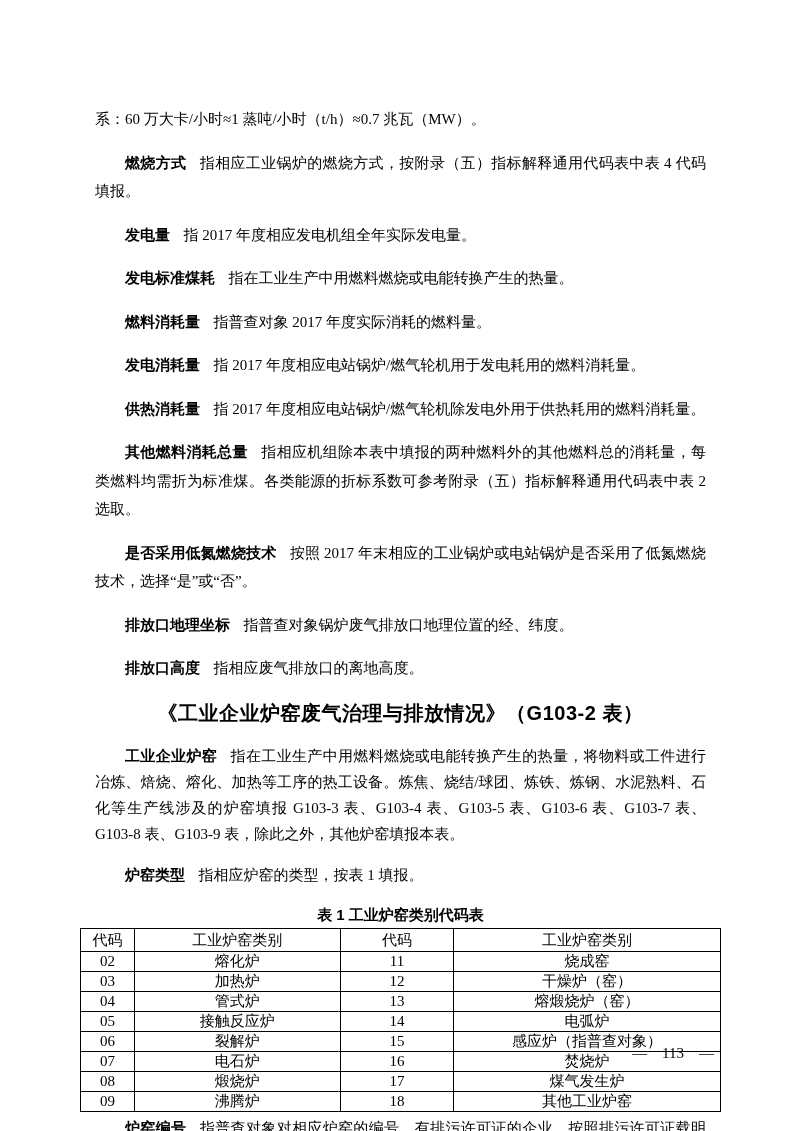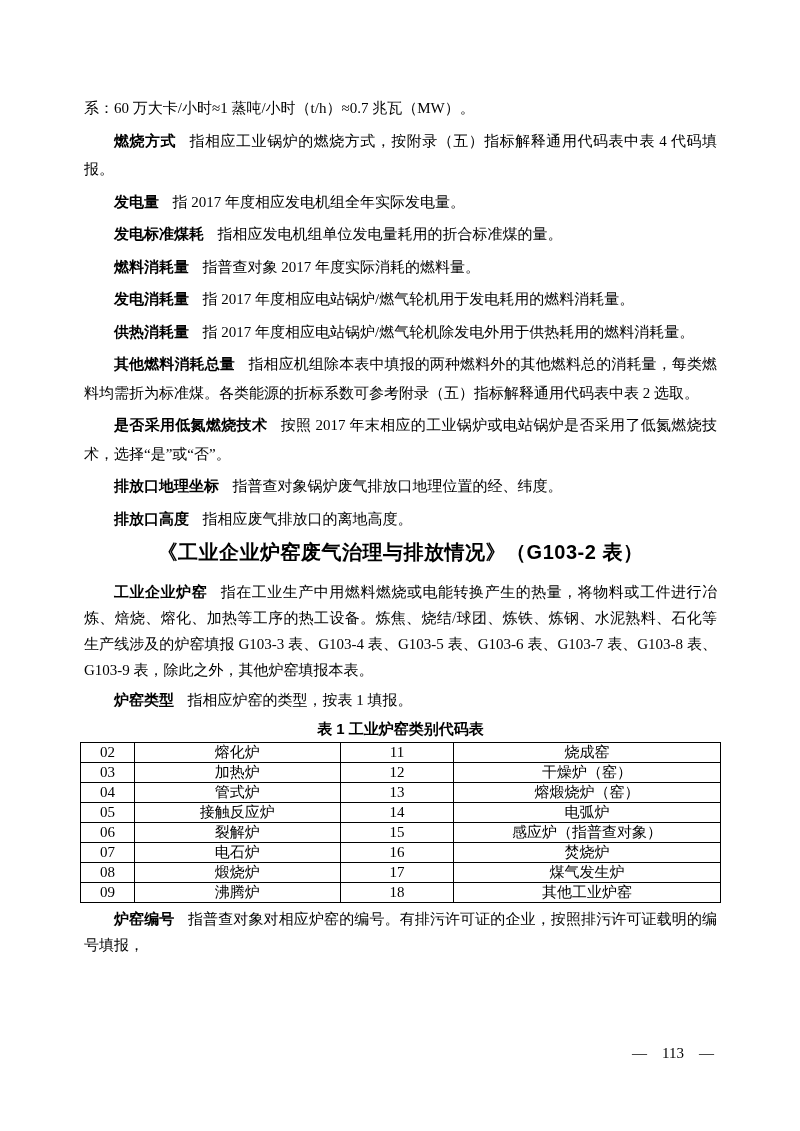--- a/index.html
+++ b/index.html
@@ -7,21 +7,21 @@
     width:800px;height:1131px;
     background:#ffffff;color:#000000;
     font-family:"Liberation Serif","DejaVu Serif",serif;
     font-size:15px;
     position:relative;overflow:hidden;
   }
   .content{
     position:absolute;left:80px;top:90px;width:641px;
   }
   p.para{
-    margin:4px;line-height:28.5px;
+    margin:15px;line-height:28.5px;
     text-align:justify;text-indent:2em;
   }
   p.no-indent{text-indent:0;}
   .sect2 p.para{line-height:26px;}
   .term{
     font-family:"Liberation Sans","DejaVu Sans",sans-serif;
     font-weight:bold;margin-right:0.9em;
   }
   h1.section-title{
     font-family:"Liberation Sans","DejaVu Sans",sans-serif;
@@ -52,21 +52,21 @@
 </style>
 </head>
 <body>
 
 <div class="content">
 
   <p class="para no-indent"><span>系：60 万大卡/小时≈1 蒸吨/小时（t/h）≈0.7 兆瓦（MW）。</span></p>
 
   <p class="para"><b class="term">燃烧方式</b><span>指相应工业锅炉的燃烧方式，按附录（五）指标解释通用代码表中表 4 代码填报。</span></p>
   <p class="para"><b class="term">发电量</b><span>指 2017 年度相应发电机组全年实际发电量。</span></p>
-  <p class="para"><b class="term">发电标准煤耗</b><span>指相应发电机组单位发电量耗用的折合标准煤的量。</span></p>
+  <p class="para"><b class="term">发电标准煤耗</b><span>指在工业生产中用燃料燃烧或电能转换产生的热量。</span></p>
   <p class="para"><b class="term">燃料消耗量</b><span>指普查对象 2017 年度实际消耗的燃料量。</span></p>
   <p class="para"><b class="term">发电消耗量</b><span>指 2017 年度相应电站锅炉/燃气轮机用于发电耗用的燃料消耗量。</span></p>
   <p class="para"><b class="term">供热消耗量</b><span>指 2017 年度相应电站锅炉/燃气轮机除发电外用于供热耗用的燃料消耗量。</span></p>
   <p class="para"><b class="term">其他燃料消耗总量</b><span>指相应机组除本表中填报的两种燃料外的其他燃料总的消耗量，每类燃料均需折为标准煤。各类能源的折标系数可参考附录（五）指标解释通用代码表中表 2 选取。</span></p>
   <p class="para"><b class="term">是否采用低氮燃烧技术</b><span>按照 2017 年末相应的工业锅炉或电站锅炉是否采用了低氮燃烧技术，选择“是”或“否”。</span></p>
   <p class="para"><b class="term">排放口地理坐标</b><span>指普查对象锅炉废气排放口地理位置的经、纬度。</span></p>
   <p class="para"><b class="term">排放口高度</b><span>指相应废气排放口的离地高度。</span></p>
 
   <h1 class="section-title">《工业企业炉窑废气治理与排放情况》（G103-2 表）</h1>
 
@@ -77,20 +77,26 @@
     <div class="table-caption">表 1 工业炉窑类别代码表</div>
 
     <table class="code-table">
       <colgroup>
         <col style="width:8.4%">
           <col style="width:32.2%">
           <col style="width:17.7%">
           <col style="width:41.7%">
       </colgroup>
       <tbody>
+          <tr>
+        <th>代码</th>
+        <th>工业炉窑类别</th>
+        <th>代码</th>
+        <th>工业炉窑类别</th>
+      </tr>
       <tr>
         <td>02</td>
         <td>熔化炉</td>
         <td>11</td>
         <td>烧成窑</td>
       </tr>
       <tr>
         <td>03</td>
         <td>加热炉</td>
         <td>12</td>

